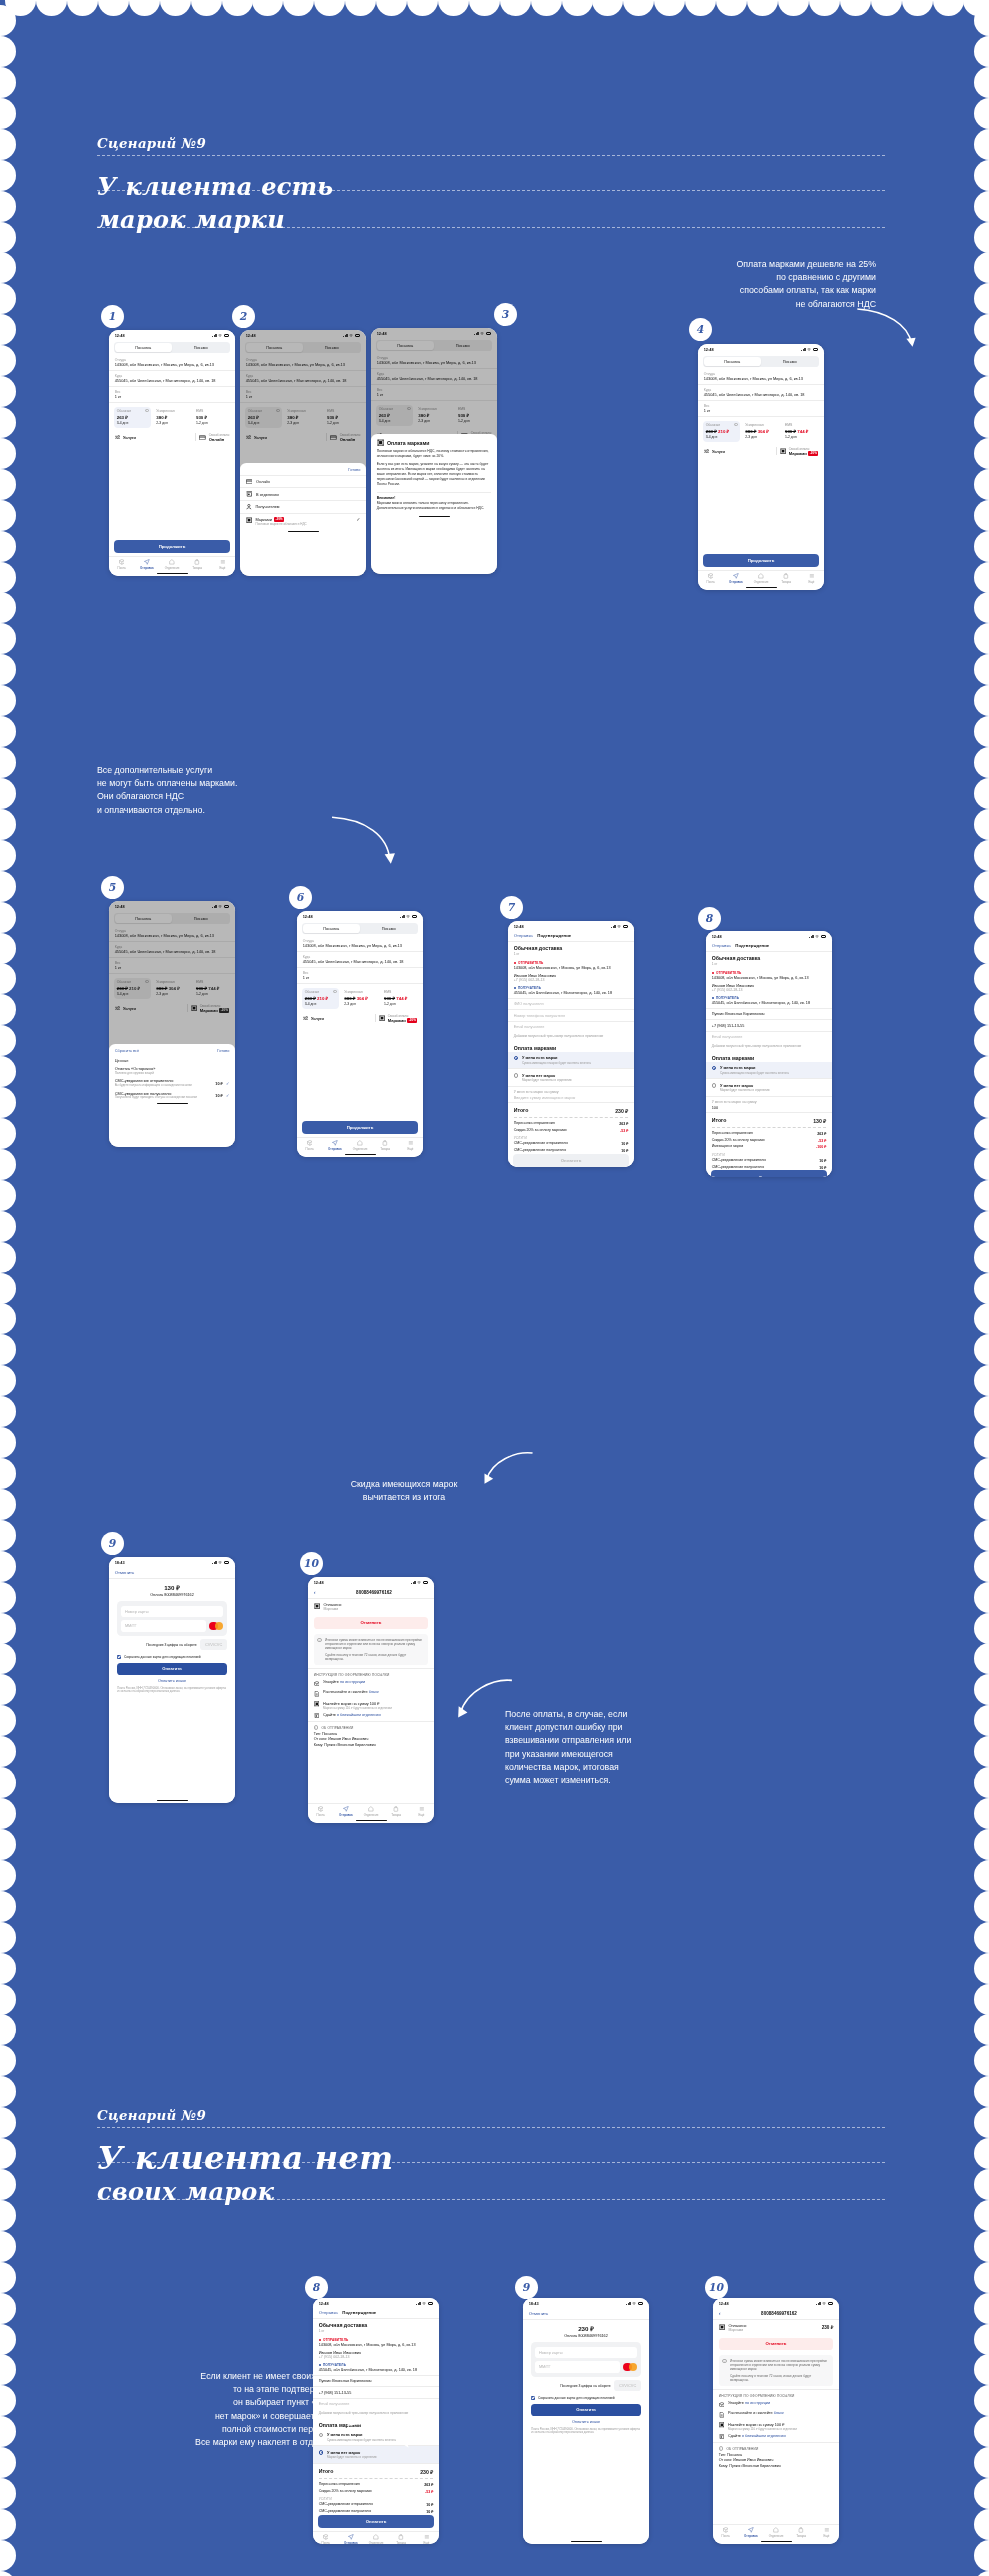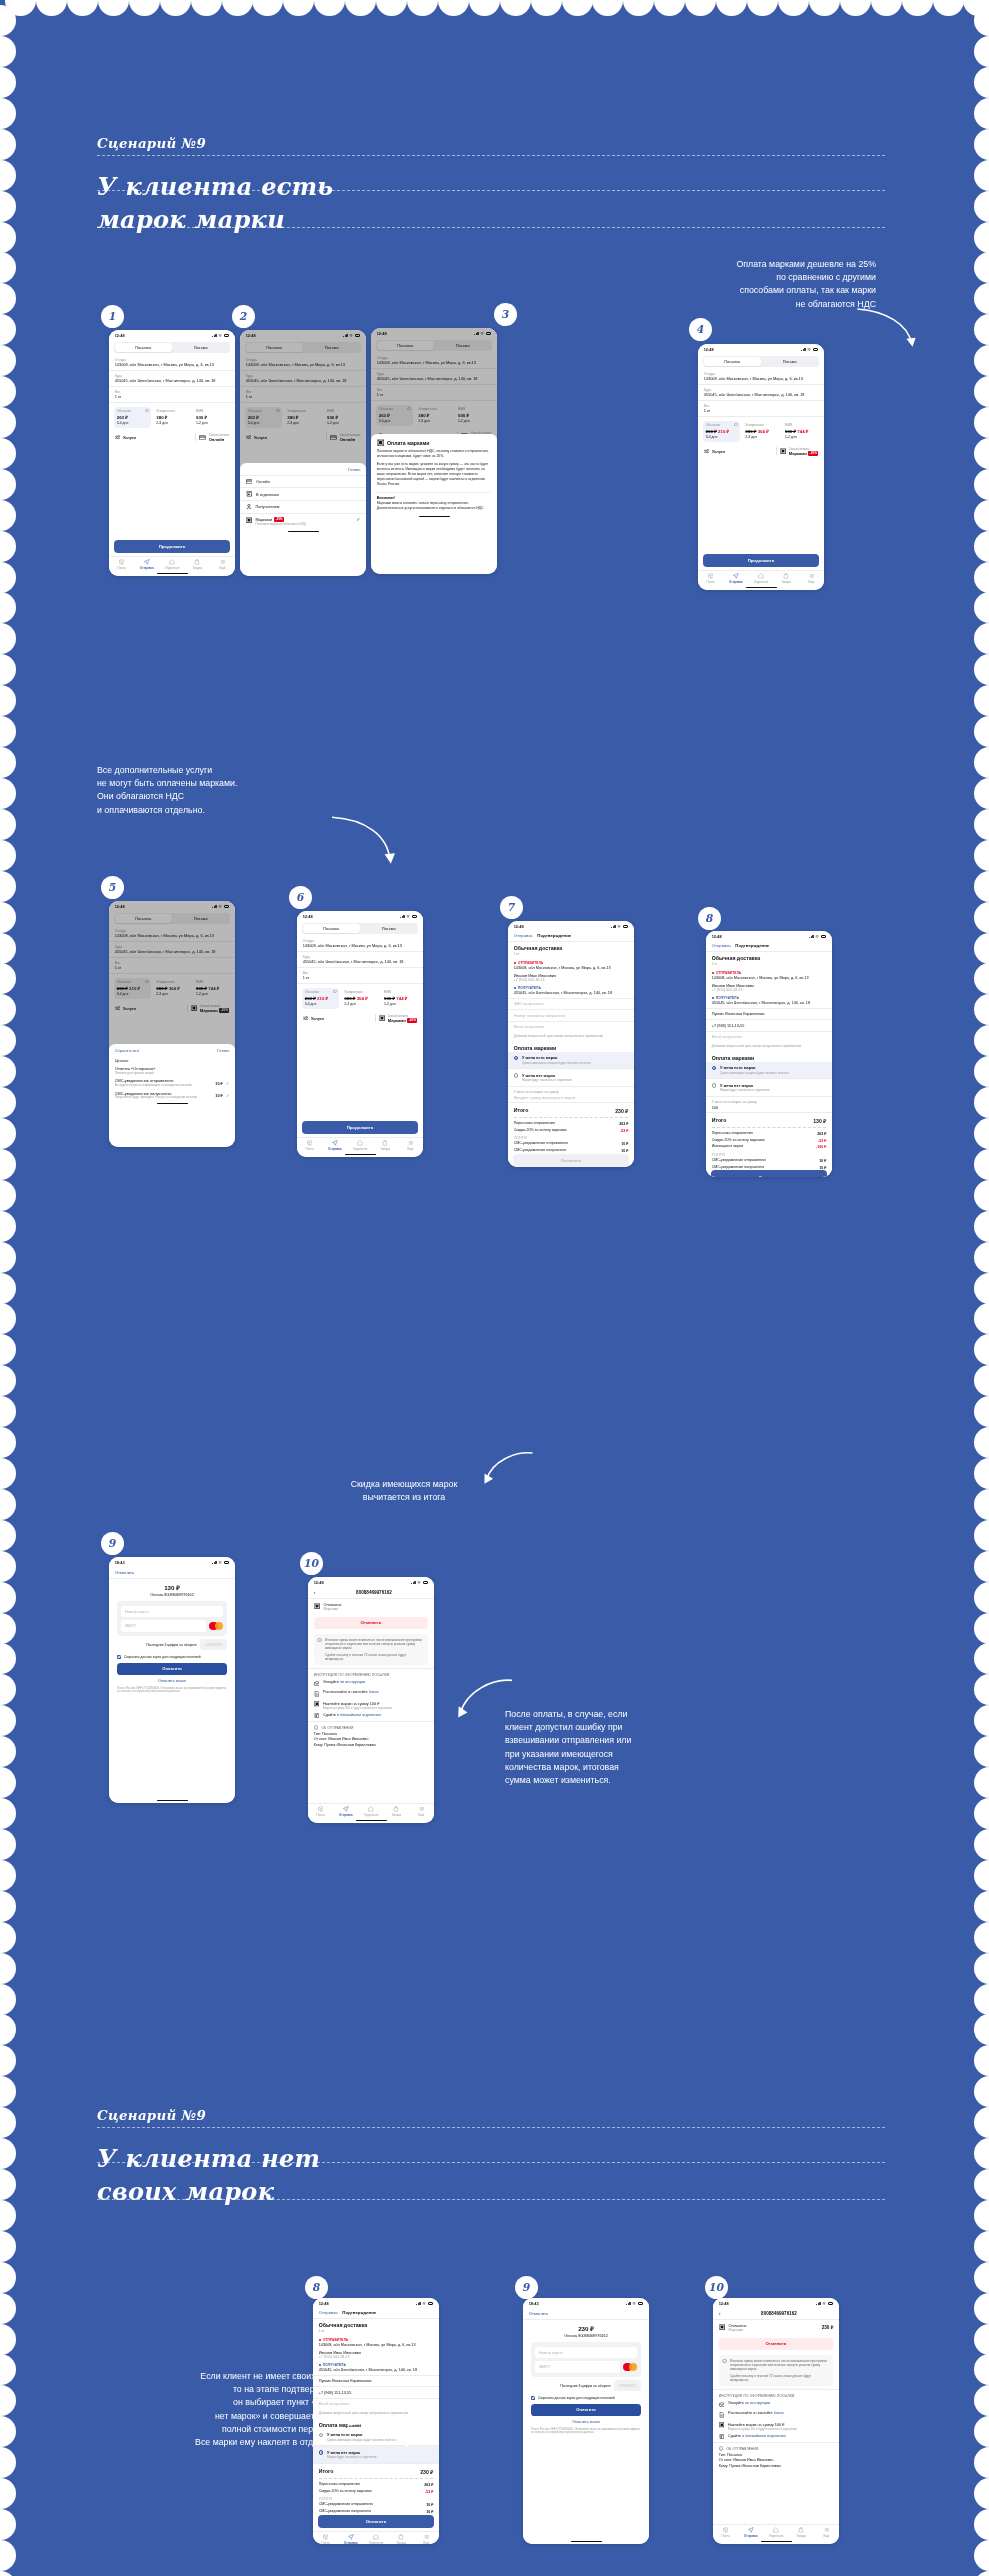--- a/index.html
+++ b/index.html
@@ -1502,21 +1502,21 @@
             </svg>
           </div><span>Ещё</span></div>
       </div>
       <div class="homebar"></div>
     </div>
 </div>
 
 <div class="script" style="position:absolute;left:97px;top:2107px;font-size:13.4px;">Сценарий №9</div>
 <div class="dashed-rule" style="left:97px;top:2127px;width:788px;"></div>
 <div class="dashed-rule" style="left:97px;top:2162px;width:788px;"></div>
-<div class="script" style="position:absolute;left:97px;top:2142px;font-size:24px;line-height:33px;">У клиента нет</div>
+<div class="script" style="position:absolute;left:97px;top:2142px;font-size:32px;line-height:33px;">У клиента нет</div>
 <div class="script" style="position:absolute;left:97px;top:2175px;font-size:24px;line-height:33px;">своих марок</div>
 <div class="dashed-rule" style="left:97px;top:2199px;width:788px;"></div>
 
 <div class="note" style="left:103px;top:2370px;width:242px;text-align:right;white-space:pre-line;">Если клиент не имеет своих марок,
 то на этапе подтверждения
 он выбирает пункт «У меня
 нет марок» и совершает оплату
 полной стоимости пересылки.
 Все марки ему наклеят в отделении.</div>
 <svg class="arrow" style="left:345px;top:2416px;" width="67" height="46" viewBox="0 0 130 90">

